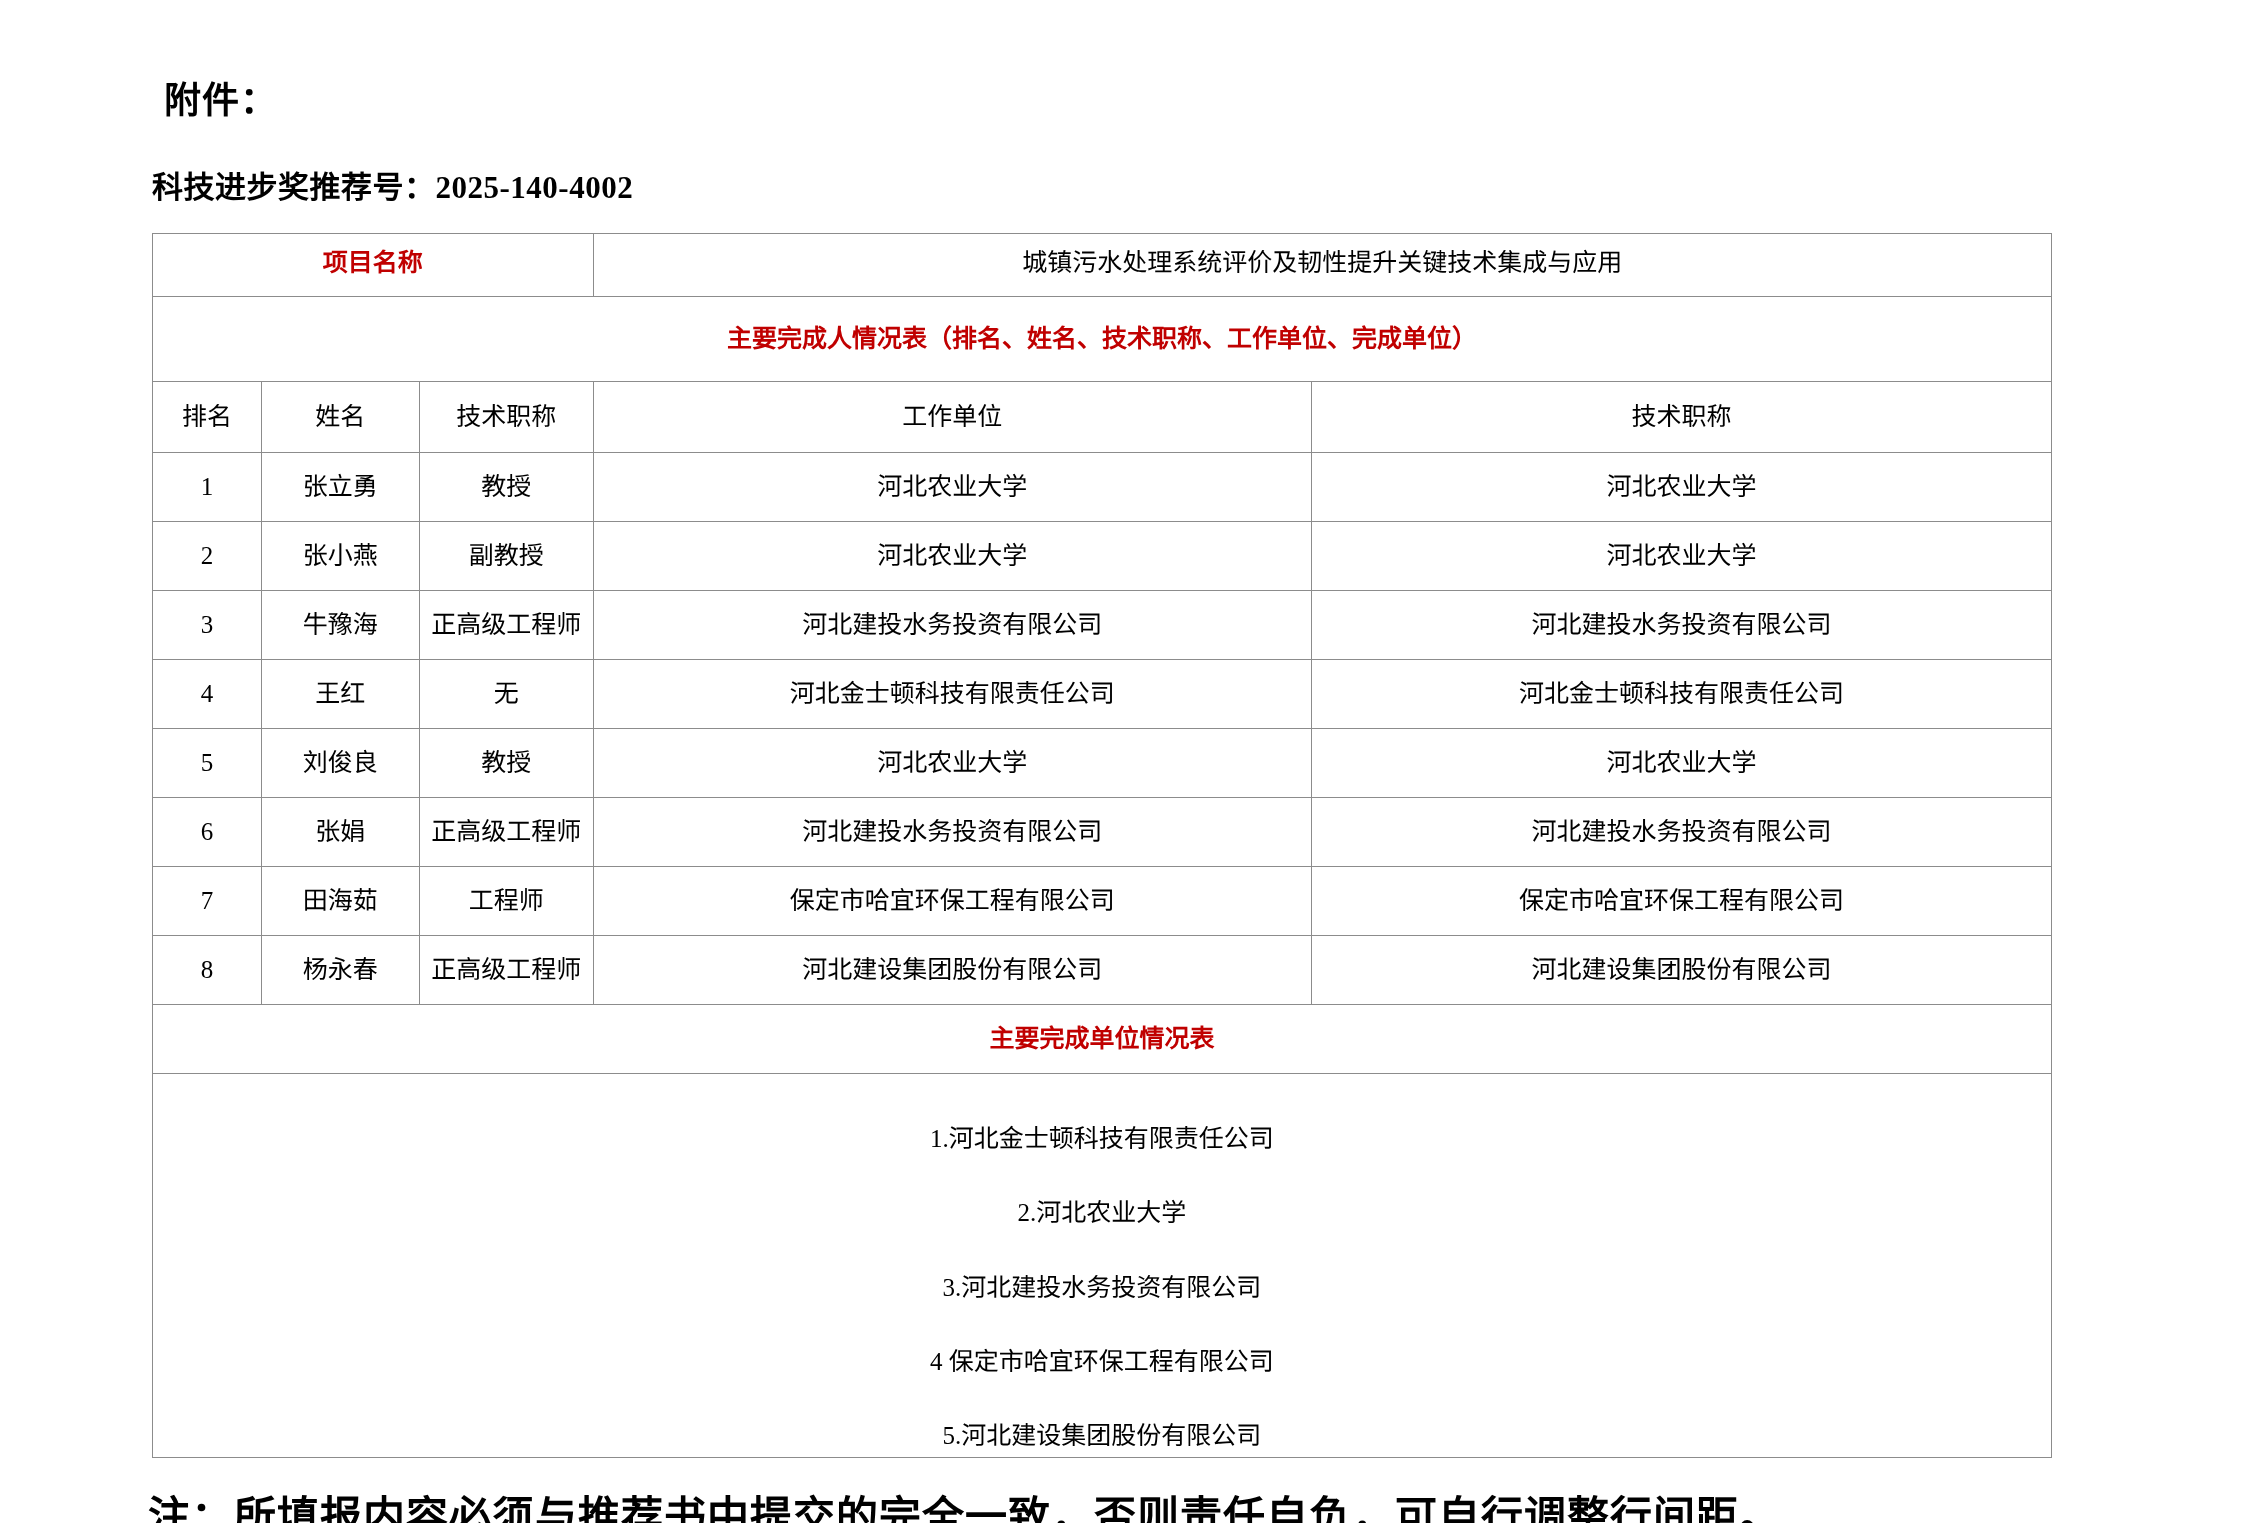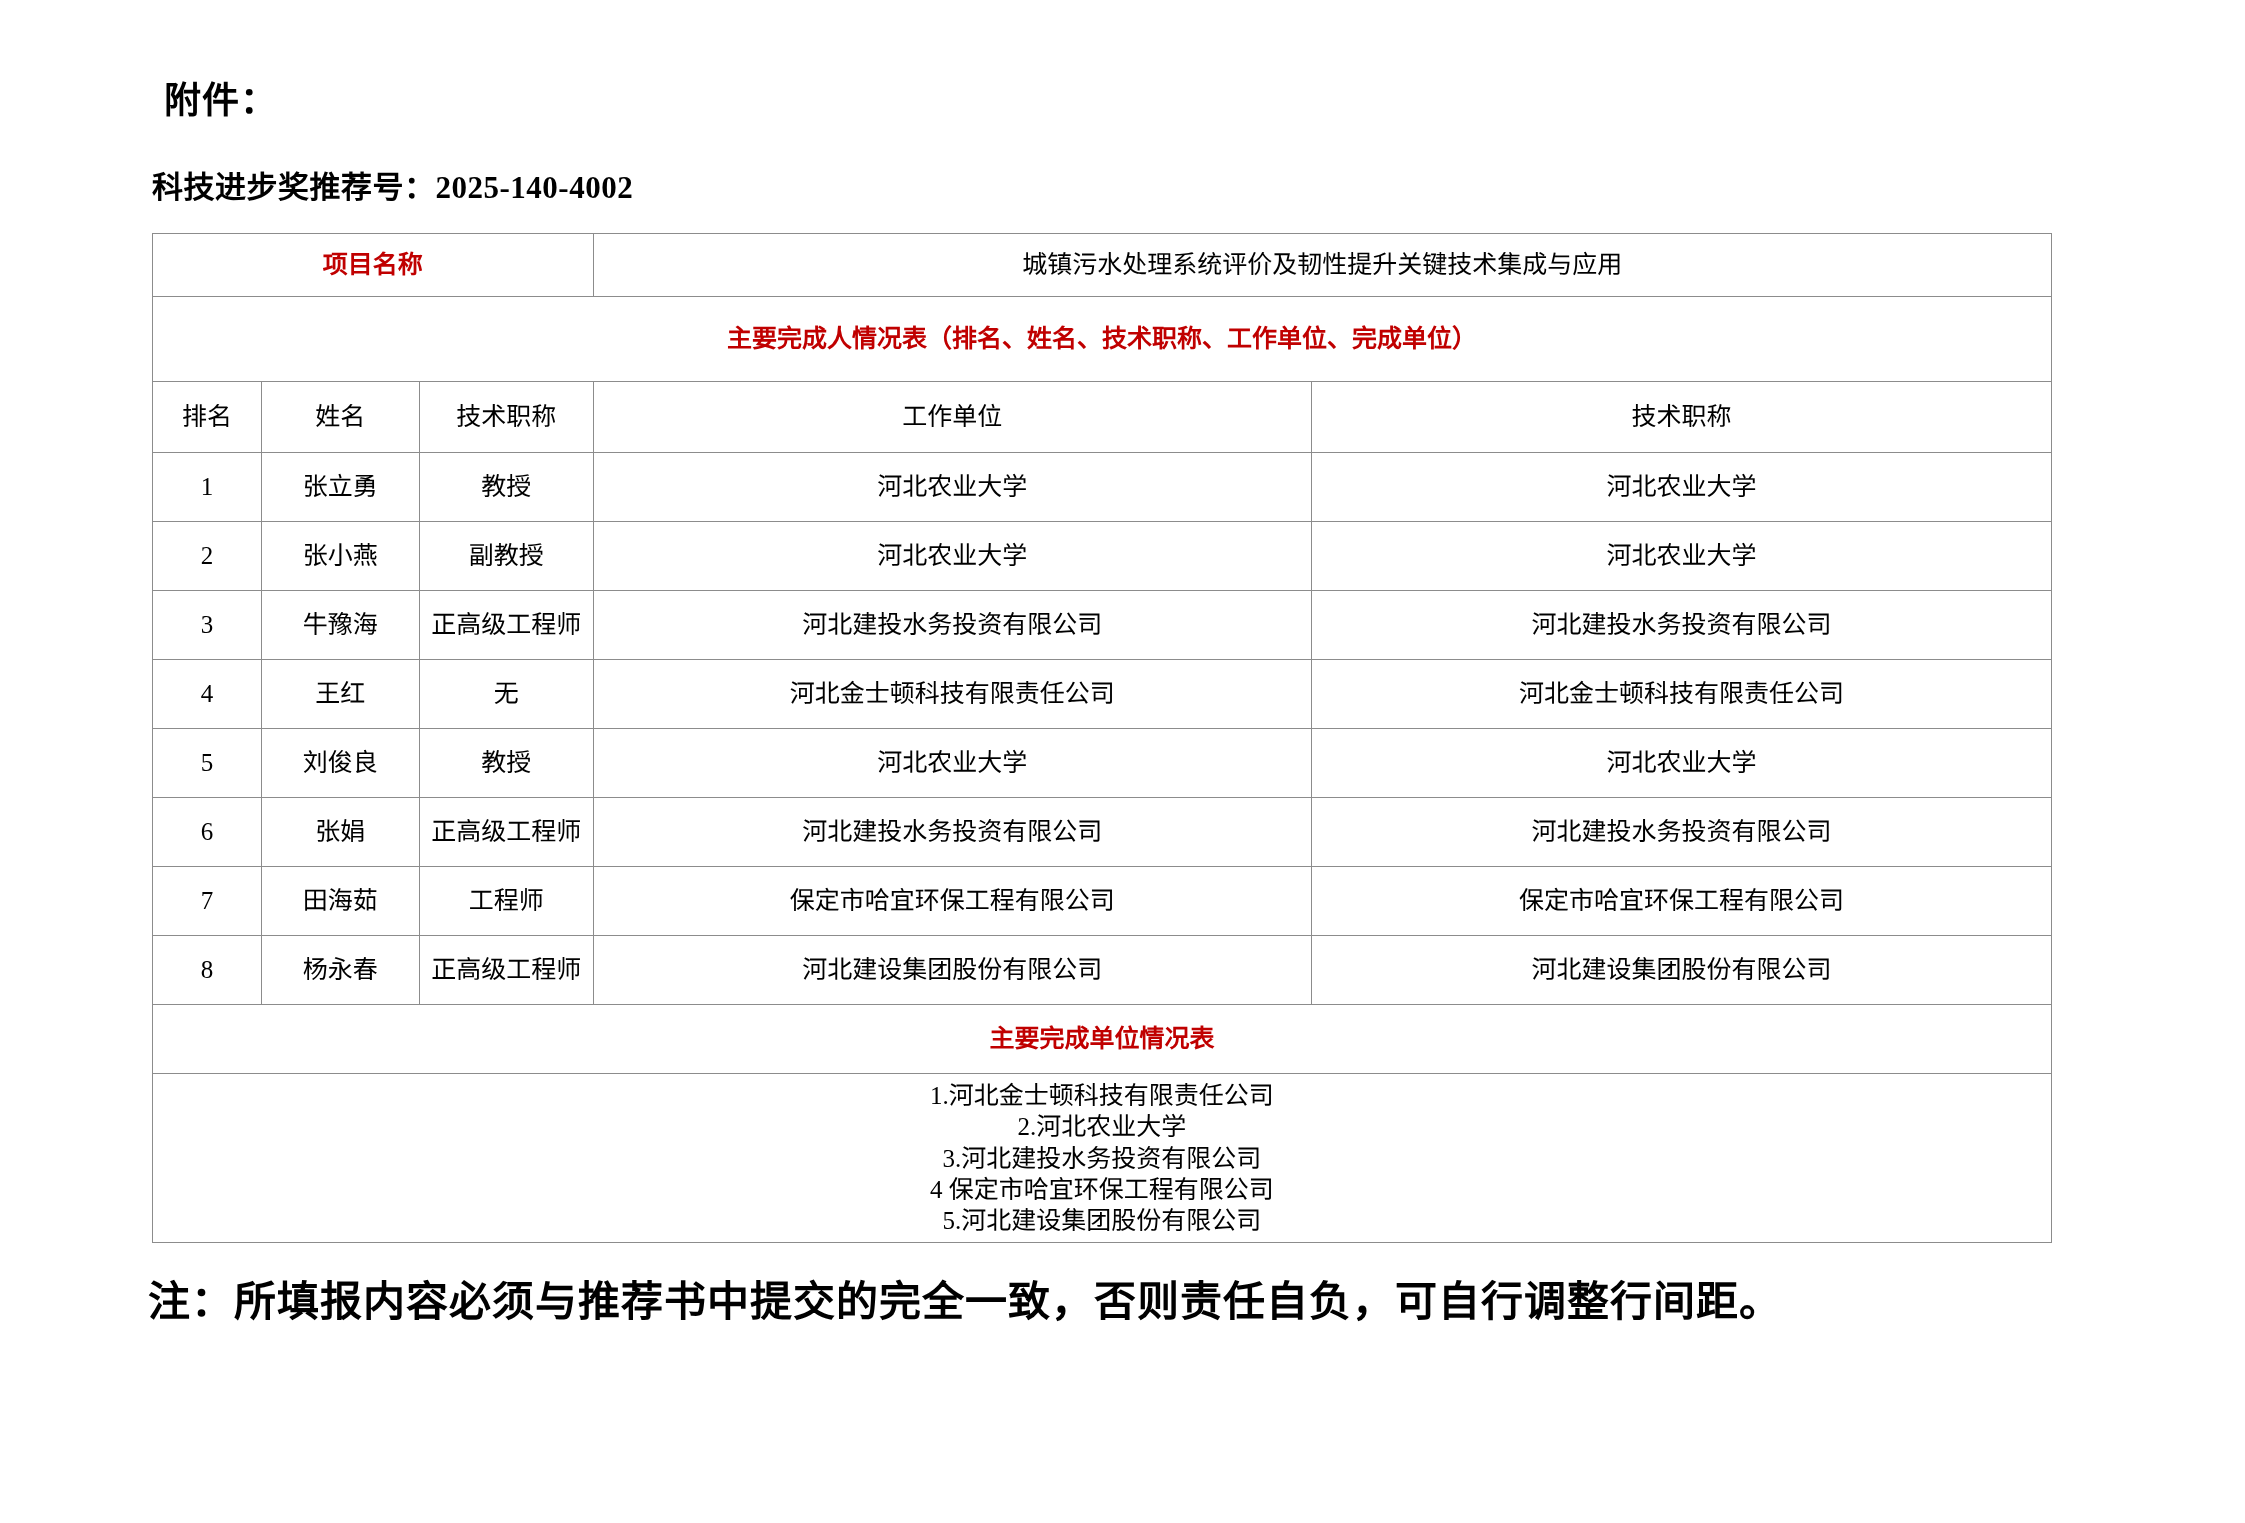--- a/index.html
+++ b/index.html
@@ -50,20 +50,21 @@
     text-align: center;
     vertical-align: middle;
     line-height: 1.25;
   }
   .red {
     color: #c00000;
     font-weight: bold;
   }
   .row-head td {
     height: 50px;
+    font-family: Liberation Mono, monospace;
   }
   .title-cell {
     width: 270px;
   }
   .hdr-section td {
     height: 72px;
     font-size: 27px;
   }
   .col-head td {
     height: 58px;
@@ -80,20 +81,21 @@
     font-size: 27px;
   }
   .units-list td {
     text-align: left;
     font-size: 24px;
     line-height: 1.55;
     padding: 10px 14px 14px 22px;
   }
   .units-list div {
     white-space: nowrap;
+    margin-top: 43px;
   }
   .note {
     margin: 24px 0 0 8px;
     font-size: 42px;
     font-weight: bold;
     letter-spacing: 1px;
   }
   .c-rank { width: 100px; }
   .c-name { width: 145px; }
   .c-title { width: 160px; }

